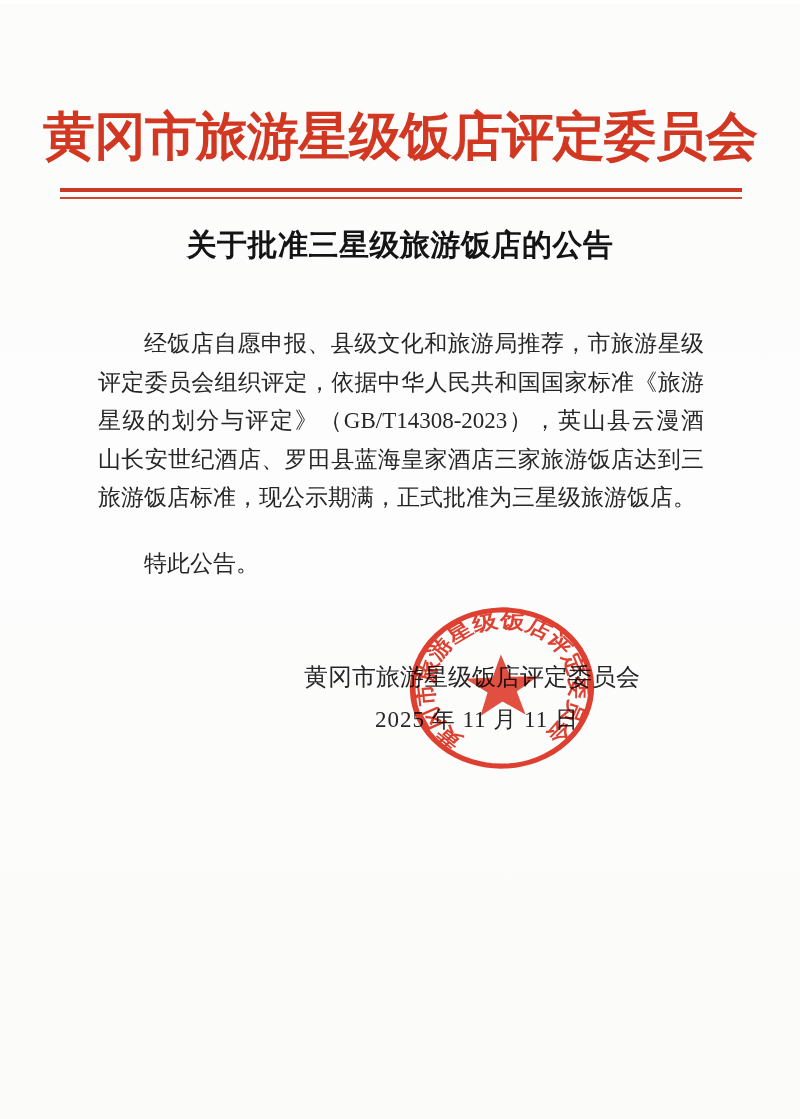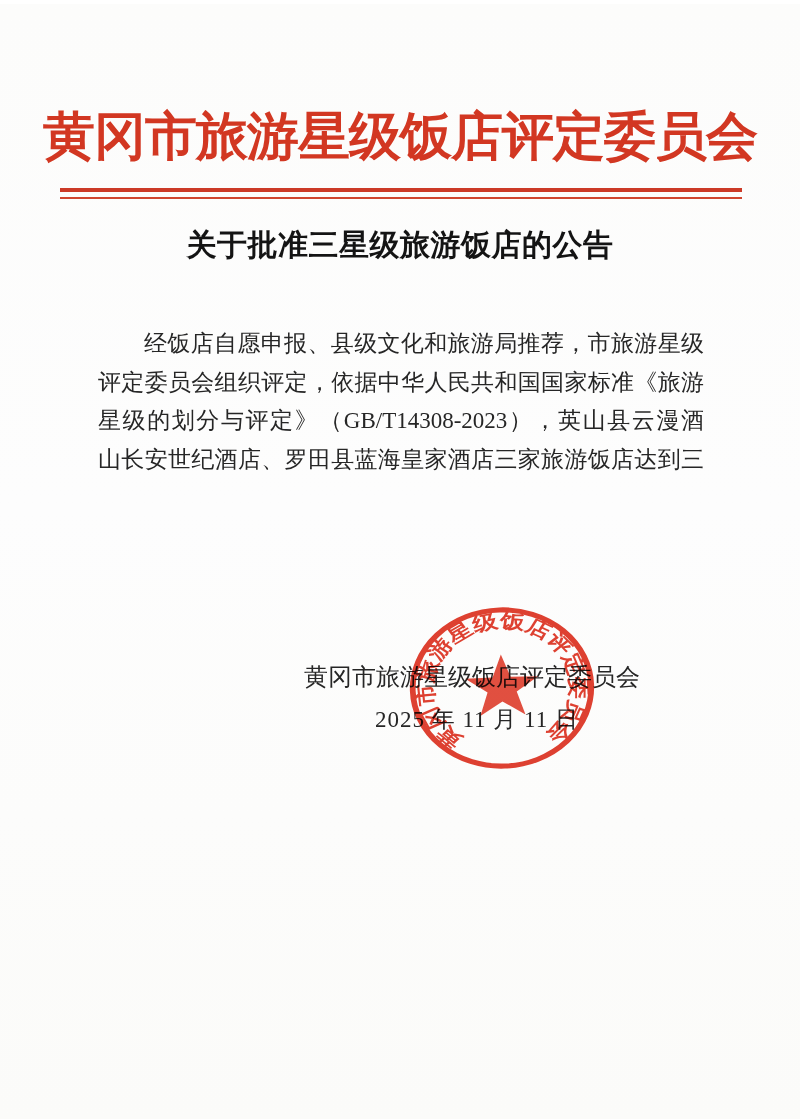--- a/index.html
+++ b/index.html
@@ -85,22 +85,24 @@
   <div class="rule-thick"></div>
   <div class="rule-thin"></div>
 
   <div class="doc-title">关于批准三星级旅游饭店的公告</div>
 
   <div class="body-block">
     <div class="body-line first">经饭店自愿申报、县级文化和旅游局推荐，市旅游星级饭店</div>
     <div class="body-line">评定委员会组织评定，依据中华人民共和国国家标准《旅游饭店</div>
     <div class="body-line">星级的划分与评定》（GB/T14308-2023），英山县云漫酒店、英</div>
     <div class="body-line">山长安世纪酒店、罗田县蓝海皇家酒店三家旅游饭店达到三星级</div>
+    <div class="body-line last">旅游饭店标准，现公示期满，正式批准为三星级旅游饭店。</div>
   </div>
 
+  <div class="closing">特此公告。</div>
 
   <div class="signature">黄冈市旅游星级饭店评定委员会</div>
 
   <div class="date">2025 年 11 月 11 日</div>
 
   <div class="seal">
     <svg viewBox="0 0 200 200" preserveAspectRatio="none">
       <circle cx="100" cy="100" r="93" fill="none" stroke="#dd2c1a" stroke-width="6"></circle>
       <path id="sealRingPath" d="M 58.7 159 A 72 72 0 1 1 141.3 159" fill="none"></path>
       <text font-size="23" font-weight="bold" fill="#dd2c1a" font-family="Liberation Serif, DejaVu Serif, serif">

